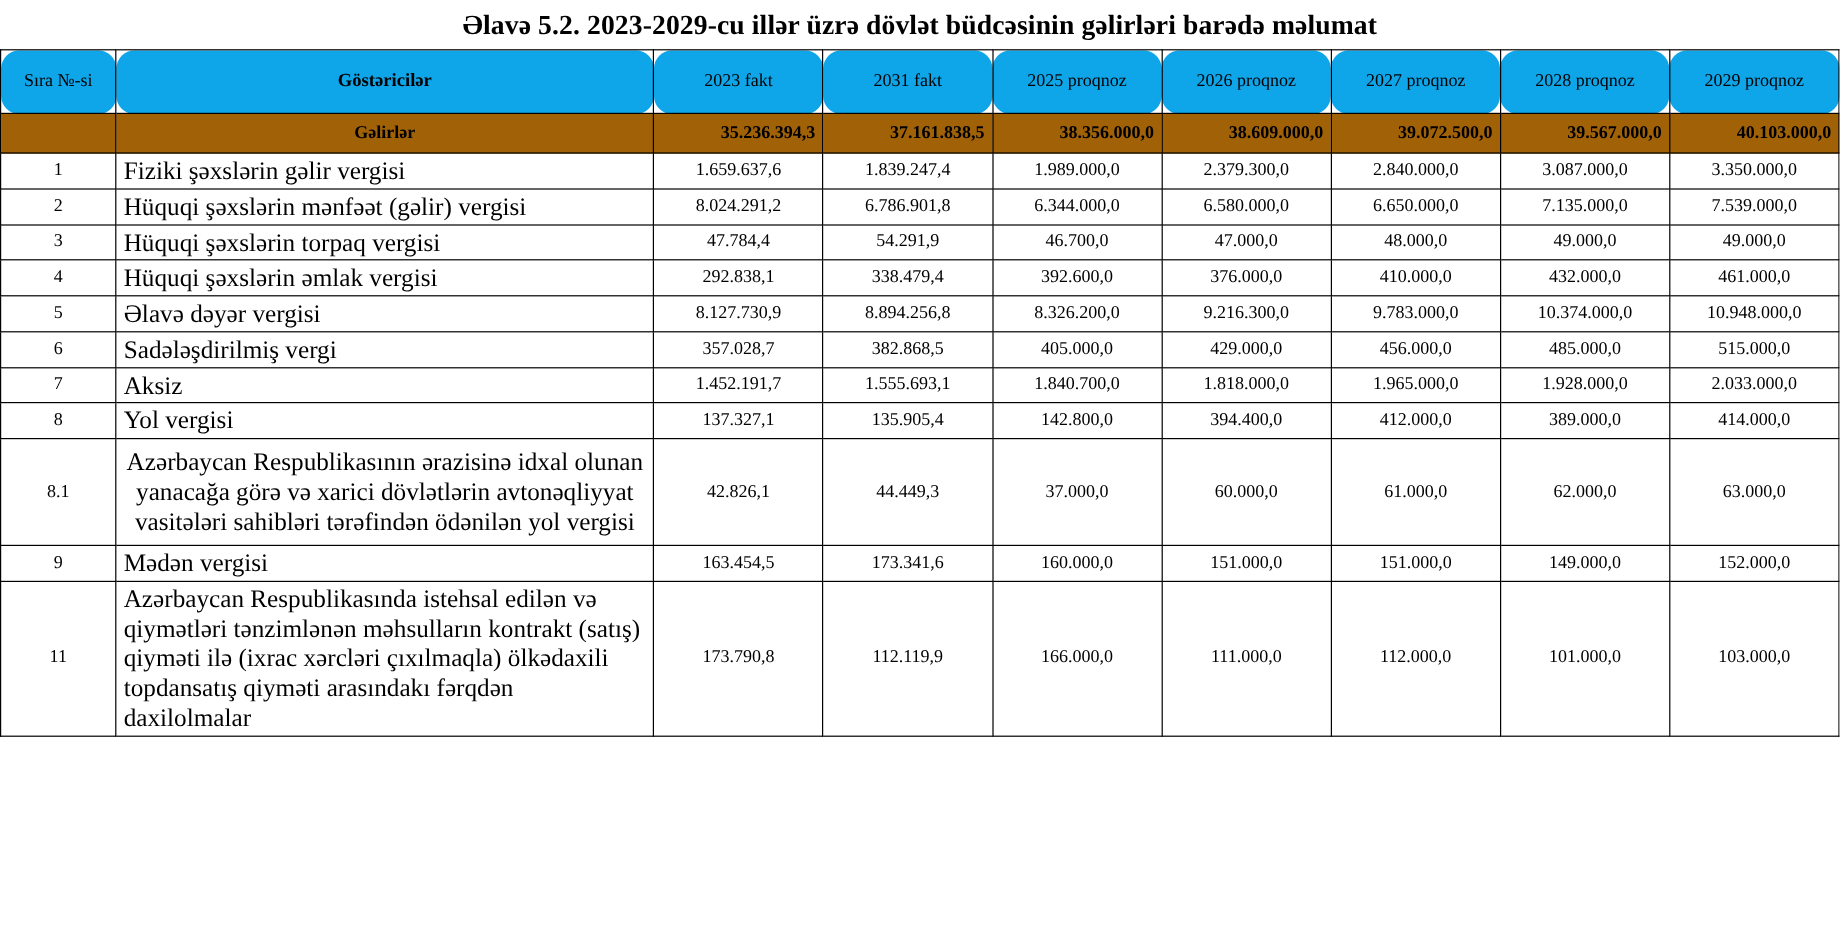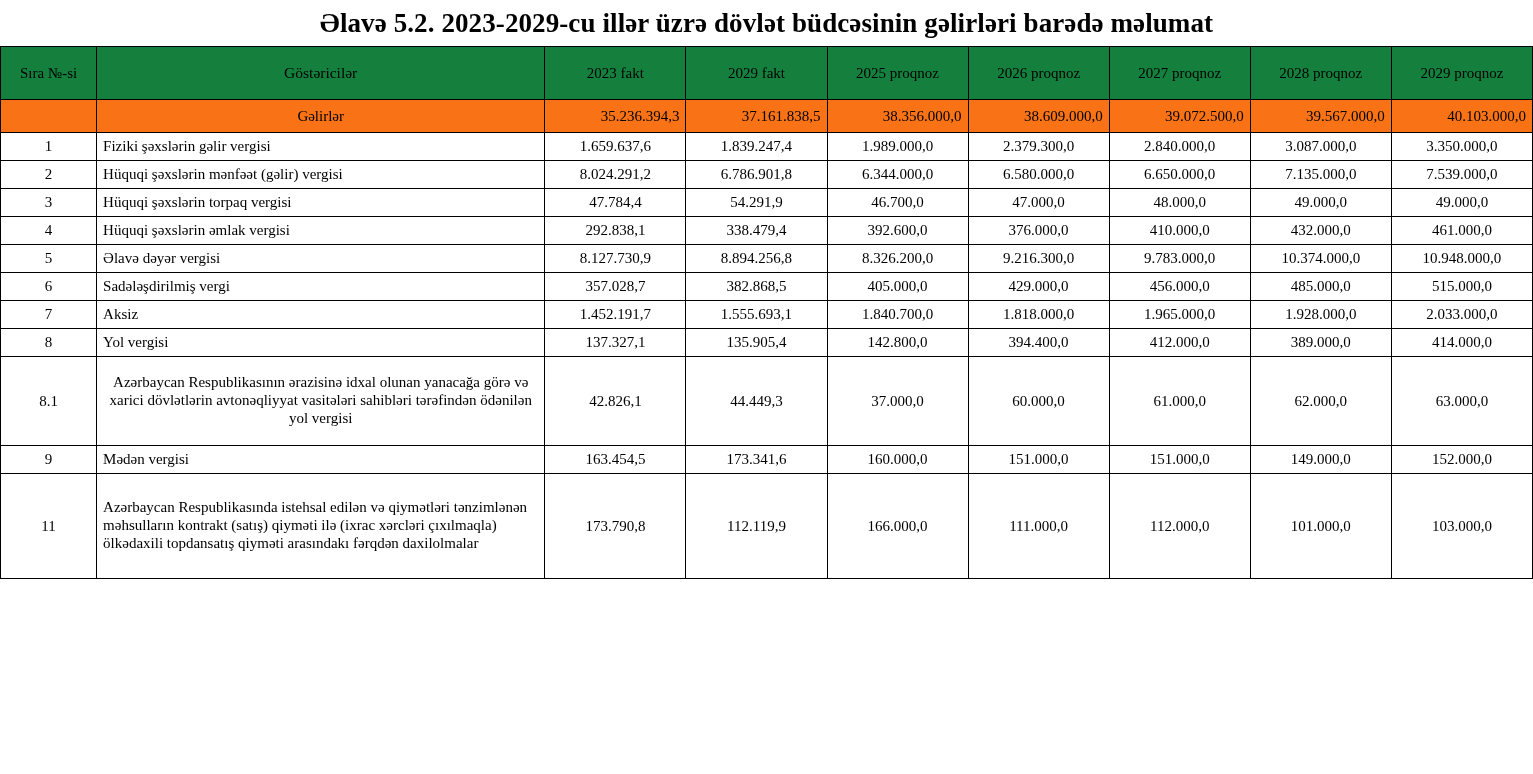--- a/index.html
+++ b/index.html
@@ -15,21 +15,21 @@
     overflow: hidden;
   }
   .page {
     position: relative;
     width: 1533px;
     height: 774px;
     box-sizing: border-box;
   }
   .doc-title {
     text-align: center;
-    font-size: 27px;
+    font-size: 23px;
     font-weight: bold;
     font-family: "Liberation Serif", serif;
     padding: 8px 0 7px 0;
     letter-spacing: 0.1px;
   }
   table.budget {
     border-collapse: collapse;
     width: 1533px;
     table-layout: fixed;
     font-size: 15px;
@@ -39,50 +39,51 @@
     padding: 2px 6px;
     vertical-align: middle;
     font-weight: normal;
   }
   
   col.c-no      { width: 96px; }
   col.c-name    { width: 448px; }
   col.c-val     { width: 141px; }
 
   thead th {
-    background: #15803d;
+    background: #0ea5e9;
     text-align: center;
     font-weight: bold;
     font-size: 15px;
     height: 48px;
     padding: 4px 4px;
-  }
-  thead th.hdr-name { font-size: 15.5px; }
+    border-radius: 15px;
+  }
+  thead th.hdr-name { font-size: 15.5px; font-weight: bold; }
 
   tr.total-row td {
-    background: #f97316;
-    font-weight: normal;
+    background: #a16207;
+    font-weight: bold;
     text-align: center;
     height: 28px;
   }
   tr.total-row td.t-name {
     text-align: center;
   }
   tr.total-row td.t-val {
     text-align: right;
   }
 
   td.col-no {
     text-align: center;
     font-weight: bold;
     font-size: 15px;
   }
   td.col-name {
     text-align: left;
-    font-size: 15px;
+    font-size: 21px;
     line-height: 1.18;
     padding-left: 7px;
   }
   td.col-val {
     text-align: center;
     font-size: 15px;
   }
   tr.r-normal td { height: 23px; }
   tr.r-tall2 td  { height: 44px; }
   tr.r-tall4 td  { height: 84px; text-align: center; }
@@ -105,21 +106,21 @@
       <col class="c-val">
       <col class="c-val">
       <col class="c-val">
       <col class="c-val">
     </colgroup>
     <thead>
       <tr>
         <th>Sıra №-si</th>
         <th class="hdr-name">Göstəricilər</th>
         <th>2023 fakt</th>
-        <th>2029 fakt</th>
+        <th>2031 fakt</th>
         <th>2025 proqnoz</th>
         <th>2026 proqnoz</th>
         <th>2027 proqnoz</th>
         <th>2028 proqnoz</th>
         <th>2029 proqnoz</th>
       </tr>
     </thead>
     <tbody>
       <tr class="total-row">
         <td></td>

